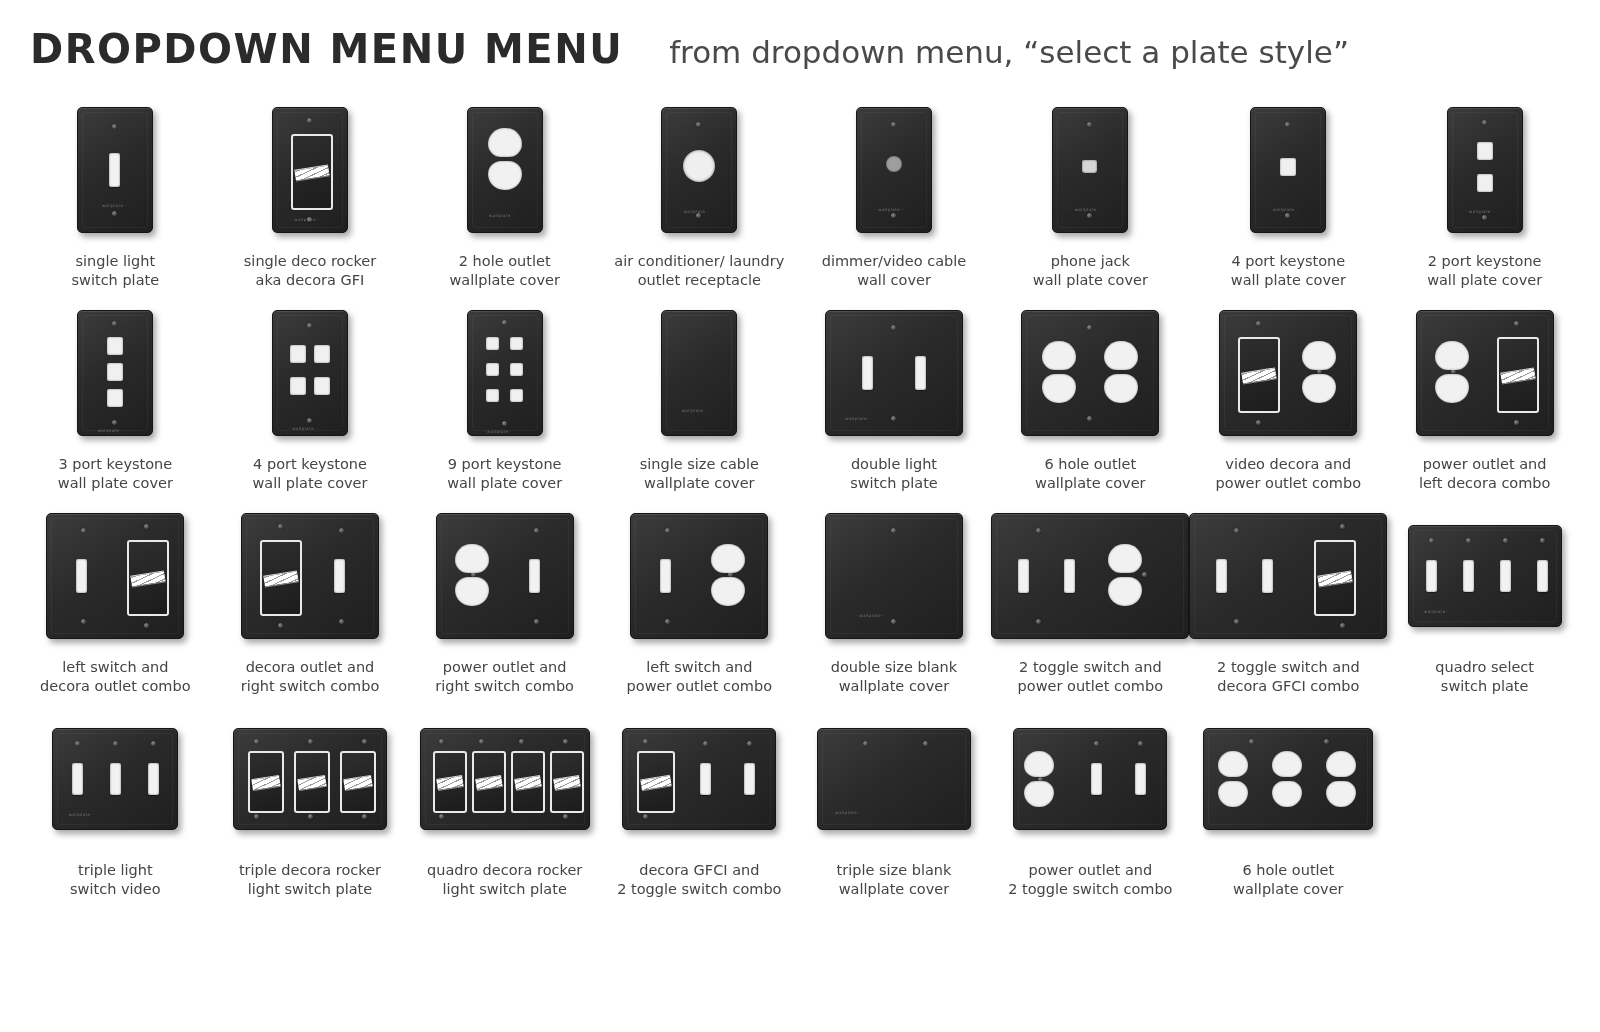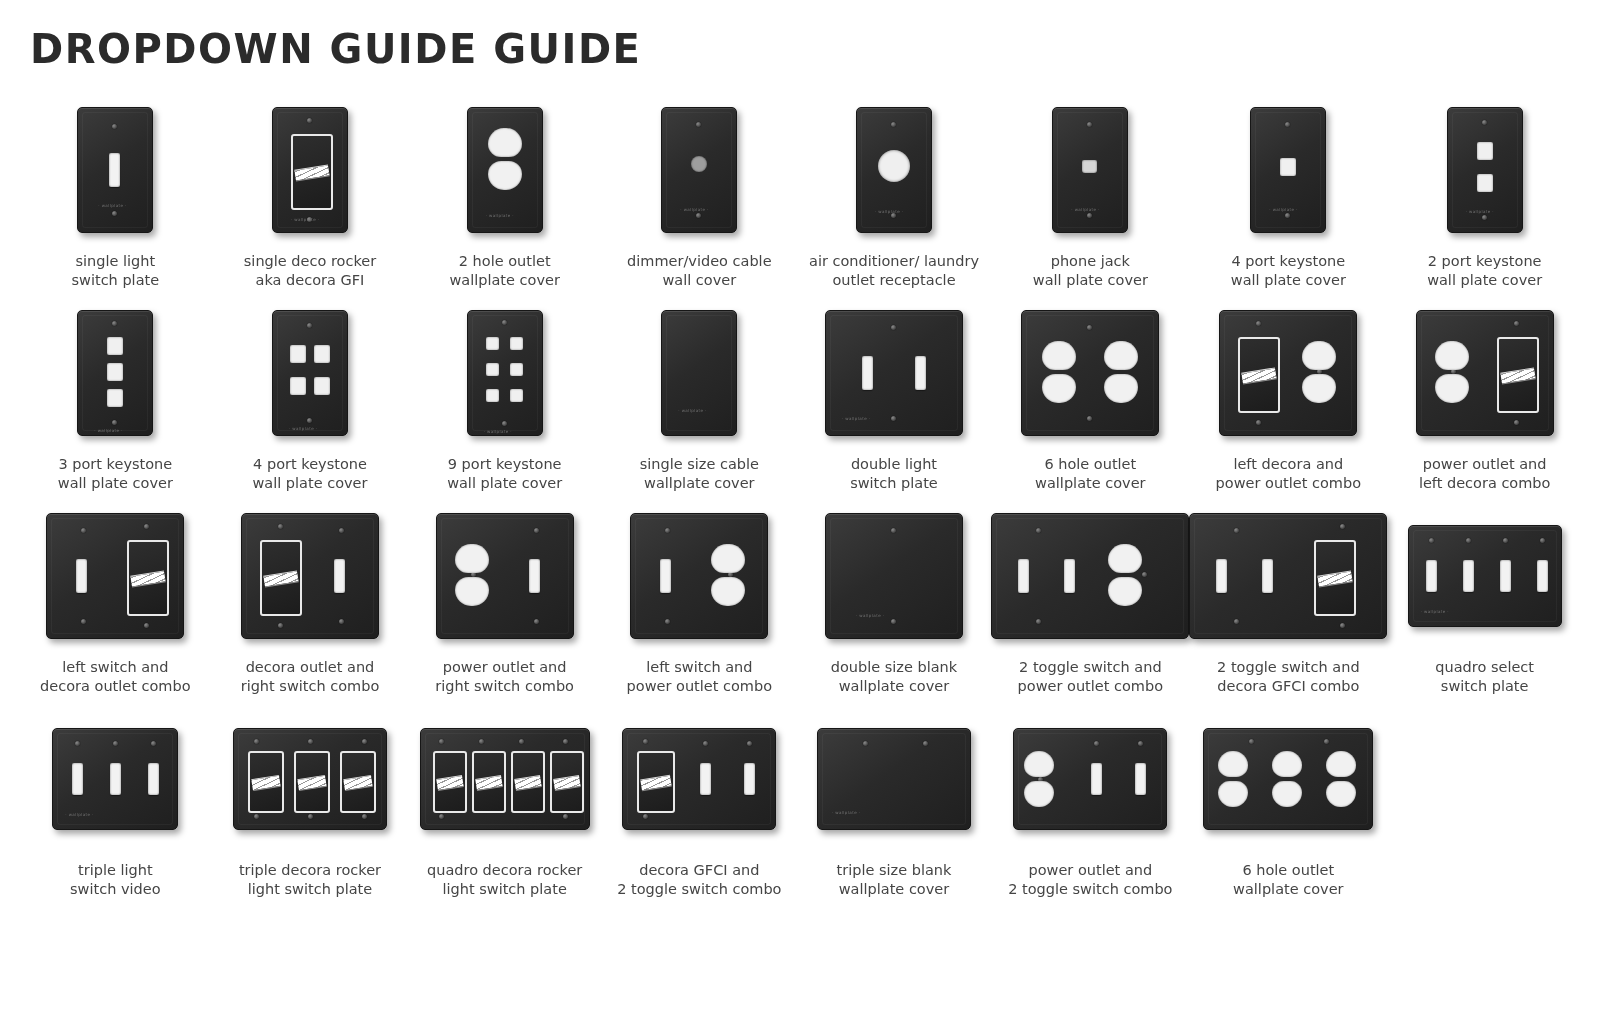--- a/index.html
+++ b/index.html
@@ -180,21 +180,22 @@
     letter-spacing: 0.4px;
     white-space: nowrap;
     opacity: 0.85;
     font-family: "DejaVu Sans", sans-serif;
   }
 </style>
 </head>
 <body>
 
 <div class="header">
-  <div class="title">DROPDOWN GUIDE GUIDE</div>
+  <div class="title">DROPDOWN MENU MENU</div>
+  <div class="subtitle">from dropdown menu, “select a plate style”</div>
 </div>
 
 <div class="grid">
 
   <div class="cell">
     <div class="plate-area">
       <div class="plate sz-1">
         <div class="screw" style="left:34px;top:16px"></div>
         <div class="screw" style="left:34px;bottom:16px"></div>
         <div class="toggle" style="left:31px;top:45px"></div>
@@ -233,39 +234,39 @@
     </div>
     <div class="caption">2 hole outlet
 wallplate cover</div>
   </div>
 
   <div class="cell">
     <div class="plate-area">
       <div class="plate sz-1">
         <div class="screw" style="left:34px;top:14px"></div>
         <div class="screw" style="left:34px;bottom:14px"></div>
+        <div class="roundhole" style="left:21px;top:42px;width:32px;height:32px"></div>
+        <div class="brand" style="left:18px;bottom:18px">· wallplate ·</div>
+      </div>
+    </div>
+    <div class="caption">air conditioner/ laundry
+outlet receptacle</div>
+  </div>
+
+  <div class="cell">
+    <div class="plate-area">
+      <div class="plate sz-1">
+        <div class="screw" style="left:34px;top:14px"></div>
+        <div class="screw" style="left:34px;bottom:14px"></div>
         <div class="knob" style="left:29px;top:48px;width:16px;height:16px"></div>
         <div class="brand" style="left:18px;bottom:20px">· wallplate ·</div>
       </div>
     </div>
     <div class="caption">dimmer/video cable
 wall cover</div>
-  </div>
-
-  <div class="cell">
-    <div class="plate-area">
-      <div class="plate sz-1">
-        <div class="screw" style="left:34px;top:14px"></div>
-        <div class="screw" style="left:34px;bottom:14px"></div>
-        <div class="roundhole" style="left:21px;top:42px;width:32px;height:32px"></div>
-        <div class="brand" style="left:18px;bottom:18px">· wallplate ·</div>
-      </div>
-    </div>
-    <div class="caption">air conditioner/ laundry
-outlet receptacle</div>
   </div>
 
   <div class="cell">
     <div class="plate-area">
       <div class="plate sz-1">
         <div class="screw" style="left:34px;top:14px"></div>
         <div class="screw" style="left:34px;bottom:14px"></div>
         <div class="phone" style="left:29px;top:52px"></div>
         <div class="brand" style="left:18px;bottom:20px">· wallplate ·</div>
       </div>
@@ -402,21 +403,21 @@
         <div class="screw" style="left:97px;top:58px"></div>
         <div class="decora" style="left:18px;top:26px;width:38px;height:72px">
           <div class="rocker"></div>
         </div>
         <div class="duplex" style="left:82px;top:30px">
           <div class="socket top"></div>
           <div class="socket bot"></div>
         </div>
       </div>
     </div>
-    <div class="caption">left decora and
+    <div class="caption">video decora and
 power outlet combo</div>
   </div>
 
   <div class="cell">
     <div class="plate-area">
       <div class="plate sz-2">
         <div class="screw" style="left:34px;top:58px"></div>
         <div class="screw" style="left:97px;top:10px"></div>
         <div class="screw" style="left:97px;bottom:10px"></div>
         <div class="duplex" style="left:18px;top:30px">

